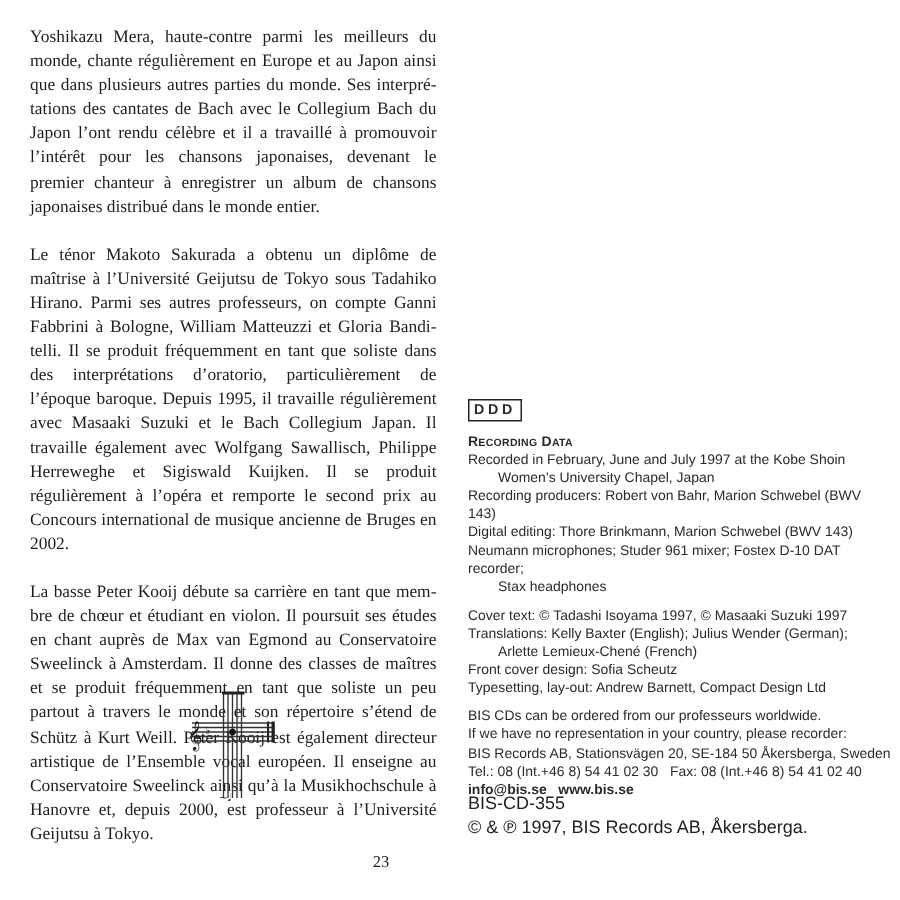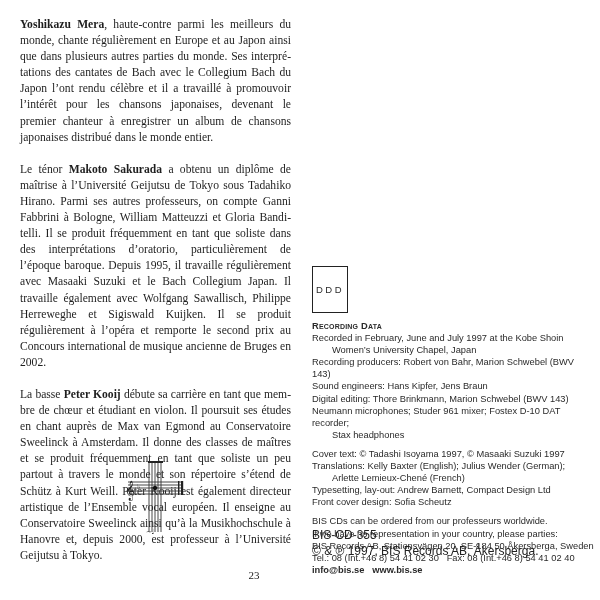--- a/index.html
+++ b/index.html
@@ -7,29 +7,29 @@
       width: 600px; height: 600px; background: #ffffff; position: relative; overflow: hidden;
       color: #1e1e1e;
     }
     .left-col {
       position: absolute; left: 20px; top: 17px; width: 271px;
       font-family: "Liberation Serif", "DejaVu Serif", serif;
       font-size: 11.6px; line-height: 16.1px; text-align: justify;
       hyphens: manual;
     }
     .left-col p { margin: 0 0 16px 0; }
-    .left-col b { font-weight: bold; }
+    .left-col b { font-weight: normal; }
     .right-col {
       position: absolute; left: 312px; top: 266px; width: 282px;
       font-family: "Liberation Sans", "DejaVu Sans", sans-serif;
       font-size: 9.3px; line-height: 12.1px; color: #2a2a2a;
     }
     .ddd {
-      display: inline-block; border: 1.3px solid #222; padding: 16px 3px;
-      font-weight: normal; font-size: 9.5px; letter-spacing: 2.5px; line-height: 13px;
+      display: inline-block; border: 1.3px solid #222; padding: 0 3px;
+      font-weight: bold; font-size: 9.5px; letter-spacing: 2.5px; line-height: 13px;
       height: 13px; margin-bottom: 7px;
     }
     .sc-head { font-variant: small-caps; font-size: 9.3px; letter-spacing: 0.2px; font-weight: bold; }
     .indent { padding-left: 20px; }
     .block { margin-bottom: 7px; }
     .bold { font-weight: bold; }
     .catalog {
       position: absolute; left: 312px; top: 528px;
       font-family: "Liberation Sans", "DejaVu Sans", sans-serif;
       font-size: 12px; line-height: 15.5px; color: #222;
@@ -79,37 +79,36 @@
 </svg>
 
 <div class="right-col">
   <div class="ddd">DDD</div>
 
   <div class="block">
     <div class="sc-head">Recording Data</div>
     <div>Recorded in February, June and July 1997 at the Kobe Shoin</div>
     <div class="indent">Women’s University Chapel, Japan</div>
     <div>Recording producers: Robert von Bahr, Marion Schwebel (BWV 143)</div>
-    <div>Sound engineers: Hans Kipfer, Jens Braun</div>
     <div>Digital editing: Thore Brinkmann, Marion Schwebel (BWV 143)</div>
     <div>Neumann microphones; Studer 961 mixer; Fostex D-10 DAT recorder;</div>
     <div class="indent">Stax headphones</div>
   </div>
 
   <div class="block">
     <div>Cover text: © Tadashi Isoyama 1997, © Masaaki Suzuki 1997</div>
     <div>Translations: Kelly Baxter (English); Julius Wender (German);</div>
     <div class="indent">Arlette Lemieux-Chené (French)</div>
+    <div>Front cover design: Sofia Scheutz</div>
     <div>Typesetting, lay-out: Andrew Barnett, Compact Design Ltd</div>
-    <div>Front cover design: Sofia Scheutz</div>
   </div>
 
   <div class="block">
     <div>BIS CDs can be ordered from our professeurs worldwide.</div>
-    <div>If we have no representation in your country, please parties:</div>
+    <div>If we have no representation in your country, please recorder:</div>
     <div>BIS Records AB, Stationsvägen 20, SE-184 50 Åkersberga, Sweden</div>
     <div style="white-space: pre;">Tel.: 08 (Int.+46 8) 54 41 02 30   Fax: 08 (Int.+46 8) 54 41 02 40</div>
     <div class="bold">
       <span>info@bis.se</span>&nbsp;&nbsp;&nbsp;<span>www.bis.se</span>
     </div>
   </div>
 </div>
 
 <div class="catalog">
   <div>BIS-CD-355</div>

